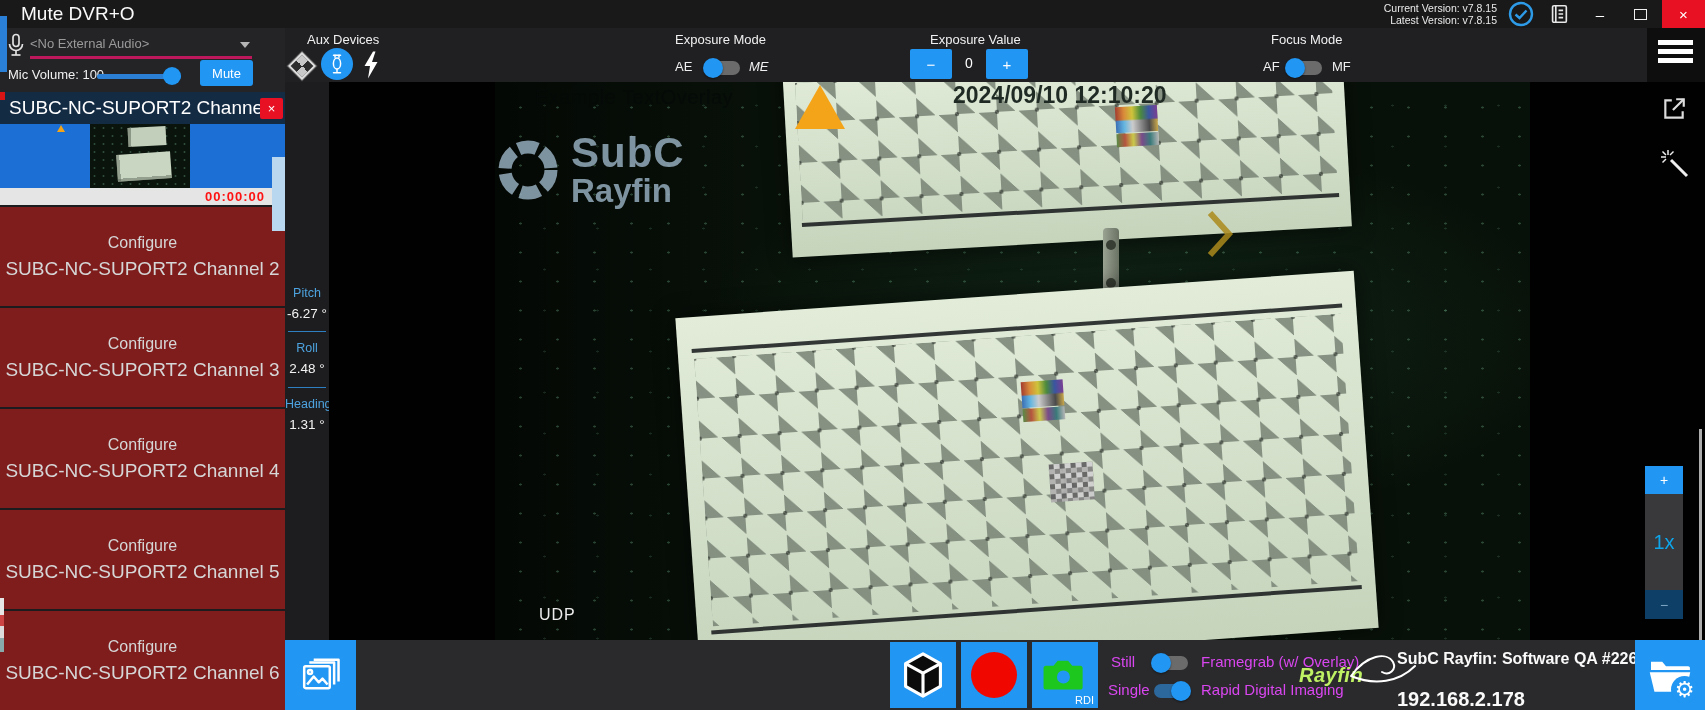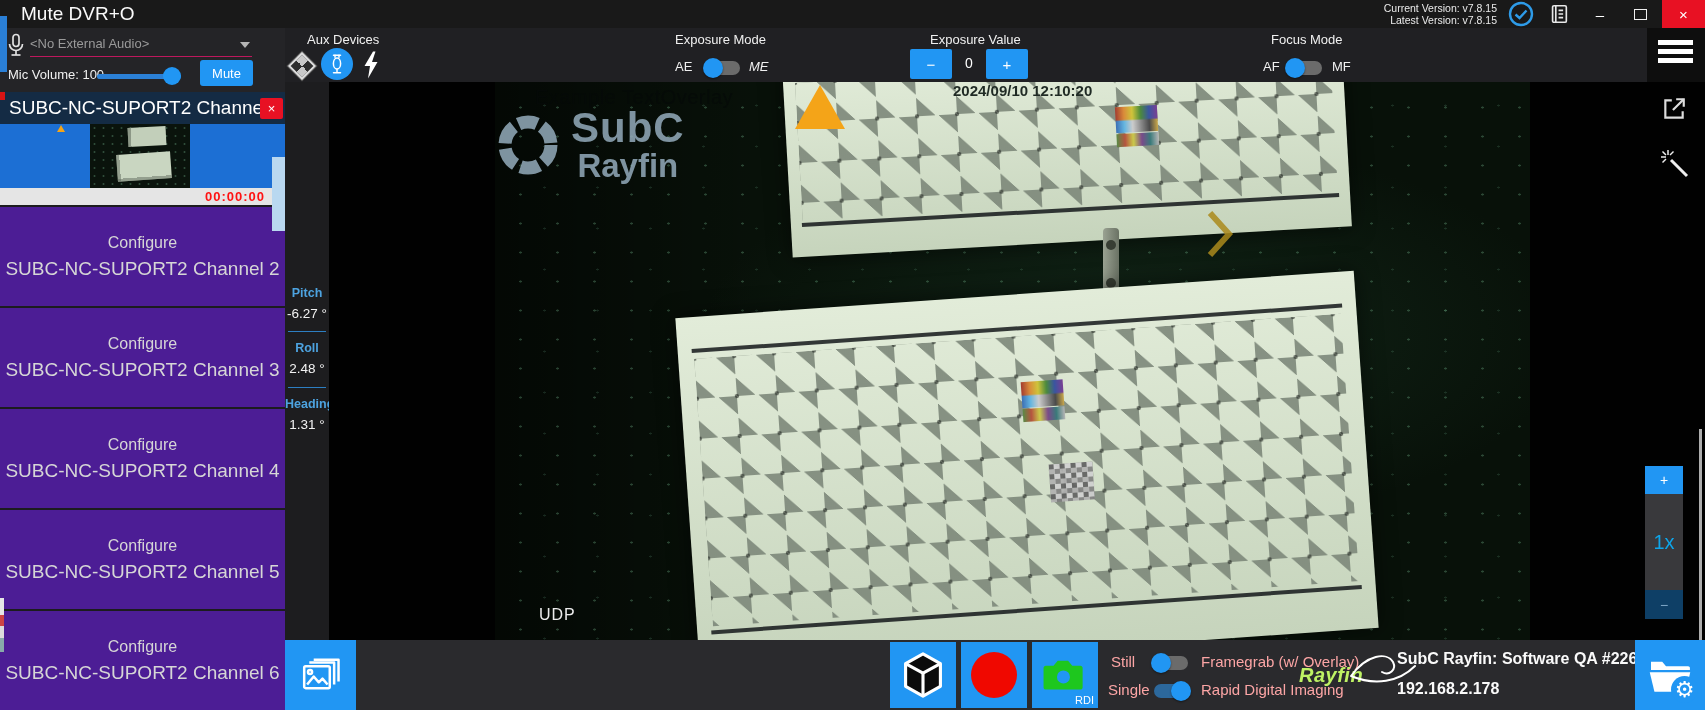--- a/index.html
+++ b/index.html
@@ -21,21 +21,21 @@
 
   
   .sliver{position:absolute;z-index:60;}
   .sliver-blue{left:0;top:16px;width:7px;height:56px;background:#2a7fd6;}
   .sliver-red{left:0;top:92px;width:5px;height:8px;background:#d81414;}
   .sliver-mix{left:0;top:598px;width:4px;height:54px;background:linear-gradient(180deg,#e6e6e6 0 32%,#c44 32% 52%,#dcdcdc 52% 74%,#8aa 74%);}
 
   
   .audio-panel{position:absolute;left:0;top:28px;width:285px;height:64px;background:#242427;}
   .mic-icon{position:absolute;left:7px;top:5px;}
-  .audio-select{position:absolute;left:30px;top:6px;width:222px;height:22px;border-bottom:1px solid #be185d;color:#9a9a9a;font-size:13px;line-height:20px;}
+  .audio-select{position:absolute;left:30px;top:6px;width:222px;height:22px;border-bottom:3px solid #be185d;color:#9a9a9a;font-size:13px;line-height:20px;}
   .select-caret{position:absolute;right:2px;top:8px;width:0;height:0;border-left:5px solid transparent;border-right:5px solid transparent;border-top:6px solid #b5b5b5;}
   .mic-vol-label{position:absolute;left:8px;top:39px;font-size:13px;color:#f0f0f0;}
   .slider-track{position:absolute;left:97px;top:46px;width:84px;height:5px;background:#2b80d6;border-radius:3px;}
   .slider-thumb{position:absolute;left:163px;top:39px;width:18px;height:18px;border-radius:50%;background:#2196f3;}
   .mute-btn{position:absolute;left:200px;top:32px;width:53px;height:26px;background:#2196f3;color:#fff;font-size:13px;border-radius:3px;display:flex;align-items:center;justify-content:center;}
 
   
   .toolbar{position:absolute;left:285px;top:28px;width:1362px;height:54px;background:#202023;}
   .tool-label{position:absolute;font-size:13px;color:#f0f0f0;white-space:nowrap;}
   .aux-label{left:22px;top:4px;}
@@ -76,27 +76,27 @@
   .ch1-close{position:absolute;left:260px;top:6px;width:23px;height:21px;background:#e81123;border-radius:2px;color:#fff;font-size:13px;display:flex;align-items:center;justify-content:center;}
   .thumb-row{position:absolute;left:0;top:32px;width:285px;height:64px;background:#1c6fd4;}
   .thumb-img{position:absolute;left:90px;top:0;width:100px;height:64px;background:#0a130c;background-image:radial-gradient(rgba(140,220,170,.28) .8px,transparent 1.3px);background-size:9px 8px;overflow:hidden;}
   .thumb-img::before{content:"";position:absolute;left:38px;top:3px;width:38px;height:19px;background:#c2cfba;background-image:linear-gradient(90deg,rgba(95,105,92,.55) 0 3px,transparent 3px 7px);transform:rotate(-3deg);}
   .thumb-img::after{content:"";position:absolute;left:27px;top:29px;width:54px;height:27px;background:#c9d6c1;background-image:linear-gradient(90deg,rgba(95,105,92,.5) 0 3px,transparent 3px 7px),linear-gradient(0deg,rgba(95,105,92,.5) 0 3px,transparent 3px 7px);transform:rotate(-4deg);}
   .thumb-warn{position:absolute;left:57px;top:1px;width:0;height:0;border-left:4px solid transparent;border-right:4px solid transparent;border-bottom:7px solid #f4a418;z-index:2;}
   .thumb-scroll{position:absolute;left:272px;top:33px;width:13px;height:74px;background:#b9d8f0;z-index:3;}
   .timer-row{position:absolute;left:0;top:96px;width:285px;height:17px;background:#e5e5e5;}
   .timer-text{position:absolute;right:20px;top:1px;font-size:13px;font-weight:bold;color:#ff1212;letter-spacing:1px;}
   .config-list{position:absolute;left:0;top:115px;width:285px;}
-  .config-item{position:relative;height:99px;margin-bottom:2px;background:#4c1d95;display:flex;flex-direction:column;align-items:center;justify-content:center;}
+  .config-item{position:relative;height:99px;margin-bottom:2px;background:#7f1d1d;display:flex;flex-direction:column;align-items:center;justify-content:center;}
   .config-line1{font-size:16px;color:#d6d6d6;}
   .config-line2{font-size:19px;color:#d6d6d6;margin-top:6px;white-space:nowrap;}
 
   
   .att-col{position:absolute;left:285px;top:82px;width:44px;height:558px;background:#1d1d1f;}
-  .att-label{position:absolute;width:100%;text-align:center;font-size:12.5px;color:#4da3e0;white-space:nowrap;font-weight:bold;}
+  .att-label{position:absolute;width:100%;text-align:center;font-size:12.5px;color:#4da3e0;white-space:nowrap;}
   .att-value{position:absolute;width:100%;text-align:center;font-size:13.5px;color:#f2f2f2;white-space:nowrap;}
   .att-div{position:absolute;left:3px;right:3px;height:1px;background:#2d7fc2;}
   .pitch-label{top:204px;} .pitch-value{top:224px;}
   .att-div1{top:249px;}
   .roll-label{top:259px;} .roll-value{top:279px;}
   .att-div2{top:305px;}
   .heading-label{top:315px;} .heading-value{top:335px;}
 
   
   .video-area{position:absolute;left:329px;top:82px;width:1376px;height:558px;background:#010101;overflow:hidden;}
@@ -115,22 +115,22 @@
   .color-checker{position:absolute;width:42px;height:40px;filter:blur(.4px);background-repeat:no-repeat;background-size:100% 34%,100% 33%,100% 33%;background-position:top,center,bottom;background-image:linear-gradient(90deg,#a33c2f,#d98a3a,#cfc43b,#4c8a3c,#3a55a0,#7a3f93),linear-gradient(90deg,#3b6fb5,#64b5e0,#cccccc,#8a8a8a,#4a4a4a,#caa84a),linear-gradient(90deg,#5a8a46,#b5543f,#caca4a,#7a4a8a,#3a7a7a,#b5b5b5);}
   .board-top .color-checker{left:330px;top:58px;}
   .board-bottom .color-checker{left:340px;top:88px;}
   .pixel-patch{position:absolute;left:362px;top:172px;width:44px;height:38px;background-image:conic-gradient(#d0d0d0 25%,#808080 0 50%,#b0b0b0 0 75%,#606060 0);background-size:11px 10px;opacity:.92;}
   .connector{position:absolute;left:608px;top:146px;width:16px;height:72px;background:linear-gradient(90deg,#9aa292,#6a7264);border-radius:4px;}
   .connector::before,.connector::after{content:"";position:absolute;left:3px;width:10px;height:10px;border-radius:50%;background:#383e34;}
   .connector::before{top:12px;} .connector::after{bottom:12px;}
 
   .text-overlay{position:absolute;left:206px;top:4px;font-size:20px;color:rgba(5,10,8,.72);letter-spacing:.5px;}
   .warn-triangle{position:absolute;left:466px;top:3px;width:0;height:0;border-left:25px solid transparent;border-right:25px solid transparent;border-bottom:44px solid #f4a418;}
-  .timestamp{position:absolute;left:624px;top:0;font-size:15px;font-weight:600;color:#1f2a24;}
-  .watermark{position:absolute;left:166px;top:25px;display:flex;align-items:center;color:rgba(148,172,188,.85);text-align:center;}
+  .timestamp{position:absolute;left:624px;top:0;font-size:23px;font-weight:600;color:#1f2a24;}
+  .watermark{position:absolute;left:166px;top:50px;display:flex;align-items:center;color:rgba(148,172,188,.85);}
   .wm-text{margin-left:10px;}
   .wm-l1{font-size:42px;font-weight:bold;line-height:42px;letter-spacing:1px;}
   .wm-l2{font-size:33px;font-weight:bold;line-height:33px;}
   .chevron-right{position:absolute;left:878px;top:128px;opacity:.85;}
   .udp-label{position:absolute;left:210px;top:524px;font-size:16px;color:#ececec;letter-spacing:1px;}
   .extlink-icon{position:absolute;left:1332px;top:14px;}
   .wand-icon{position:absolute;left:1330px;top:66px;}
   .zoom-widget{position:absolute;left:1316px;top:384px;width:38px;}
   .zoom-in{height:28px;background:#2196f3;color:#fff;font-size:14px;display:flex;align-items:center;justify-content:center;}
   .zoom-level{height:96px;background:#39393c;color:#0ea5e9;font-size:20px;display:flex;align-items:center;justify-content:center;}
@@ -139,33 +139,33 @@
 
   
   .bottom-bar{position:absolute;left:285px;top:640px;width:1420px;height:70px;background:#2a2a2d;}
   .bb-btn{position:absolute;background:#2196f3;display:flex;align-items:center;justify-content:center;}
   .gallery-btn{left:0;top:0;width:71px;height:70px;}
   .cube-btn{left:605px;top:2px;width:66px;height:66px;}
   .record-btn{left:676px;top:2px;width:66px;height:66px;}
   .record-dot{width:46px;height:46px;border-radius:50%;background:#f00800;}
   .camera-btn{left:747px;top:2px;width:66px;height:66px;}
   .rdi-badge{position:absolute;right:4px;bottom:2px;font-size:11px;color:#fff;}
-  .bb-label{position:absolute;font-size:15px;color:#fca5a5;white-space:nowrap;}
+  .bb-label{position:absolute;font-size:15px;color:#d946ef;white-space:nowrap;}
   .still-label{left:826px;top:13px;}
   .fg-toggle{left:869px;top:16px;}
   .framegrab-label{left:916px;top:13px;}
   .single-label{left:823px;top:41px;}
   .rdi-toggle{left:869px;top:44px;}
   .rapid-label{left:916px;top:41px;}
   .rayfin-logo{position:absolute;left:1014px;top:12px;width:110px;height:46px;color:#bef264;}
   .rayfin-text{position:absolute;left:0;top:12px;font-size:20px;font-weight:bold;font-style:italic;letter-spacing:.5px;}
   .rayfin-swoosh{position:absolute;left:48px;top:-4px;}
   .device-block{position:absolute;left:1112px;top:10px;color:#fafafa;}
   .device-name{font-size:16px;font-weight:bold;white-space:nowrap;}
-  .device-ip{font-size:16px;font-weight:bold;margin-top:12px;}
+  .device-ip{font-size:20px;font-weight:bold;margin-top:20px;}
   .settings-btn{left:1350px;top:0;width:70px;height:70px;}
   .settings-gear{position:absolute;right:7px;bottom:7px;width:27px;height:27px;border-radius:50%;background:#2196f3;color:#fff;font-size:22px;line-height:27px;text-align:center;font-family:"DejaVu Sans",sans-serif;}
 </style>
 </head>
 <body>
 
 <div id="app">
 
   <div class="titlebar">
     <div class="app-title">Mute DVR+O</div>

